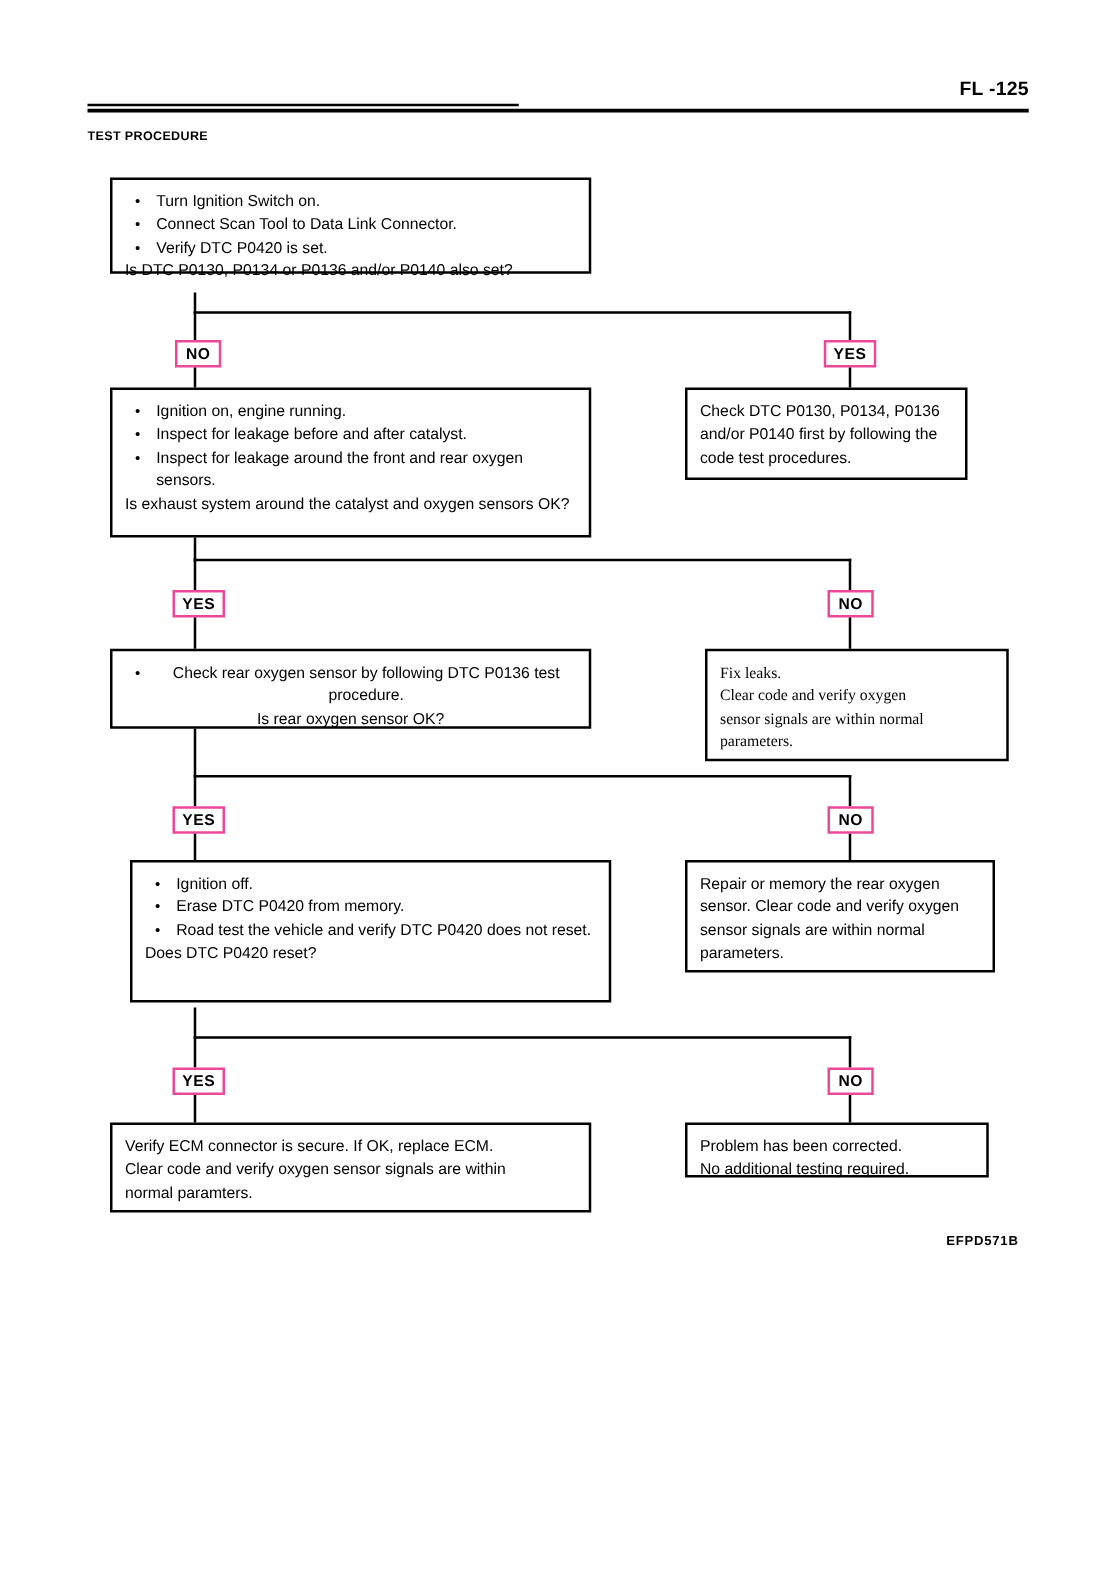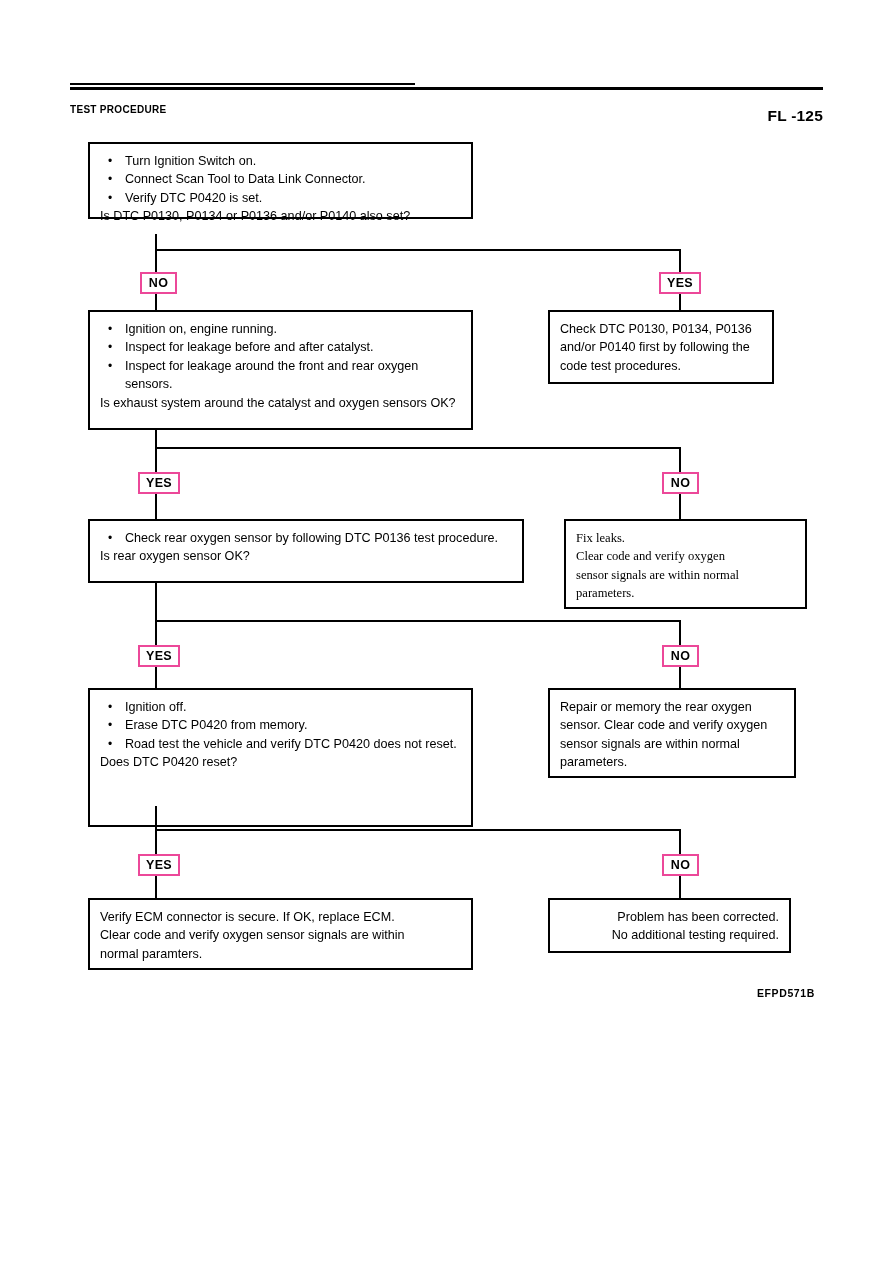--- a/index.html
+++ b/index.html
@@ -29,21 +29,20 @@
     font-weight: bold;
     letter-spacing: 0.2px;
   }
   #header-page {
     position: absolute;
     right: 70px;
     top: 63px;
     font-size: 15.5px;
     font-weight: bold;
     letter-spacing: 0.2px;
-    margin-top: 44px;
   }
   #header-rule-thin {
     position: absolute;
     left: 70px;
     top: 83px;
     width: 345px;
     height: 2px;
     background: #000;
   }
   #header-rule-thick {
@@ -184,21 +183,21 @@
   <div class="hline" style="left:155px; top:447px; width:526px;"></div>
   <div class="vline" style="left:155px; top:447px; height:26px;"></div>
   <div class="vline" style="left:679px; top:447px; height:26px;"></div>
 
   <div class="chip" style="left:138px; top:472px; width:42px;">YES</div>
   <div class="chip" style="left:662px; top:472px; width:37px;">NO</div>
 
   <div class="vline" style="left:155px; top:494px; height:26px;"></div>
   <div class="vline" style="left:679px; top:494px; height:26px;"></div>
 
-  <div class="fbox" style="left:88px; top:519px; width:436px; height:64px;">
+  <div class="fbox" style="left:88px; top:519px; width:385px; height:64px;text-align:center;">
     <ul>
       <li>Check rear oxygen sensor by following DTC P0136 test procedure.</li>
     </ul>
     <p class="tail">Is rear oxygen sensor OK?</p>
   </div>
 
   <div class="fbox" style="left:564px; top:519px; width:243px; height:90px;font-family:Liberation Serif, serif;">
     <p class="plain">Fix leaks.</p>
     <p class="plain">Clear code and verify oxygen</p>
     <p class="plain">sensor signals are within normal</p>
@@ -209,21 +208,21 @@
   <div class="hline" style="left:155px; top:620px; width:526px;"></div>
   <div class="vline" style="left:155px; top:620px; height:26px;"></div>
   <div class="vline" style="left:679px; top:620px; height:26px;"></div>
 
   <div class="chip" style="left:138px; top:645px; width:42px;">YES</div>
   <div class="chip" style="left:662px; top:645px; width:37px;">NO</div>
 
   <div class="vline" style="left:155px; top:667px; height:22px;"></div>
   <div class="vline" style="left:679px; top:667px; height:22px;"></div>
 
-  <div class="fbox" style="left:88px; top:688px; width:385px; height:139px;">
+  <div class="fbox" style="left:104px; top:688px; width:385px; height:114px;">
     <ul>
       <li>Ignition off.</li>
       <li>Erase DTC P0420 from memory.</li>
       <li>Road test the vehicle and verify DTC P0420 does not reset.</li>
     </ul>
     <p class="tail">Does DTC P0420 reset?</p>
   </div>
 
   <div class="fbox" style="left:548px; top:688px; width:248px; height:90px;">
     <p class="plain">Repair or memory the rear oxygen</p>
@@ -242,20 +241,20 @@
 
   <div class="vline" style="left:155px; top:876px; height:23px;"></div>
   <div class="vline" style="left:679px; top:876px; height:23px;"></div>
 
   <div class="fbox" style="left:88px; top:898px; width:385px; height:72px;">
     <p class="plain">Verify ECM connector is secure. If OK, replace ECM.</p>
     <p class="plain">Clear code and verify oxygen sensor signals are within</p>
     <p class="plain">normal paramters.</p>
   </div>
 
-  <div class="fbox" style="left:548px; top:898px; width:243px; height:55px;text-align:right;">
+  <div class="fbox" style="left:548px; top:898px; width:243px; height:44px;">
     <p class="plain">Problem has been corrected.</p>
     <p class="plain">No additional testing required.</p>
   </div>
 
   <div id="figure-code">EFPD571B</div>
 
 </div>
 
 </body></html>

